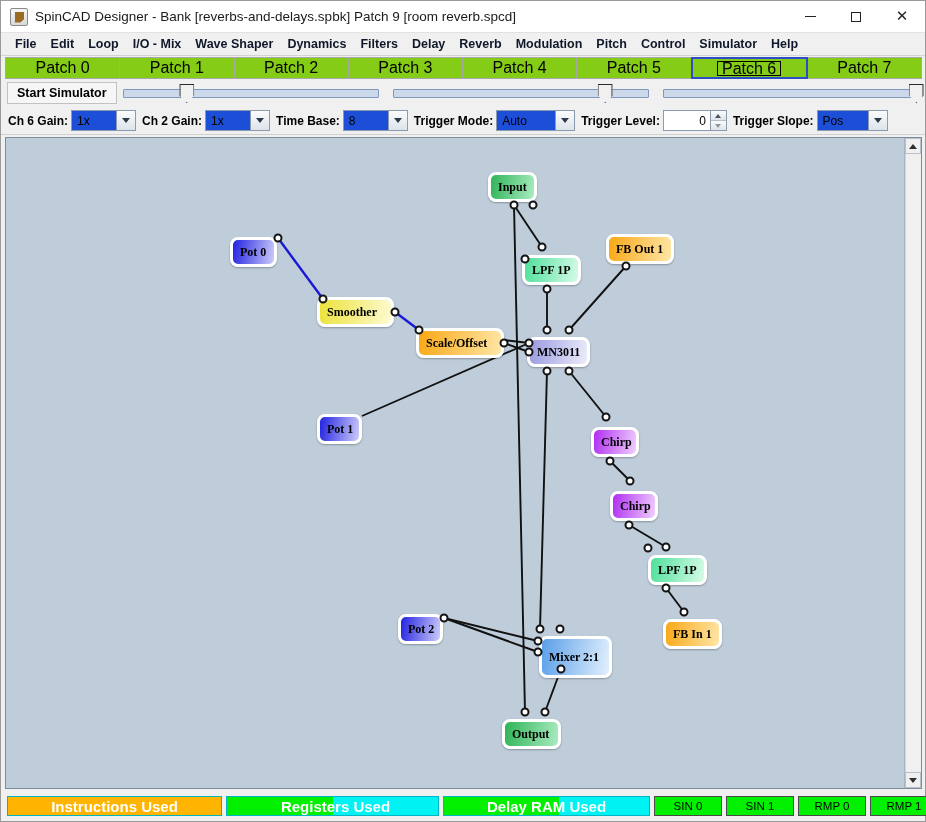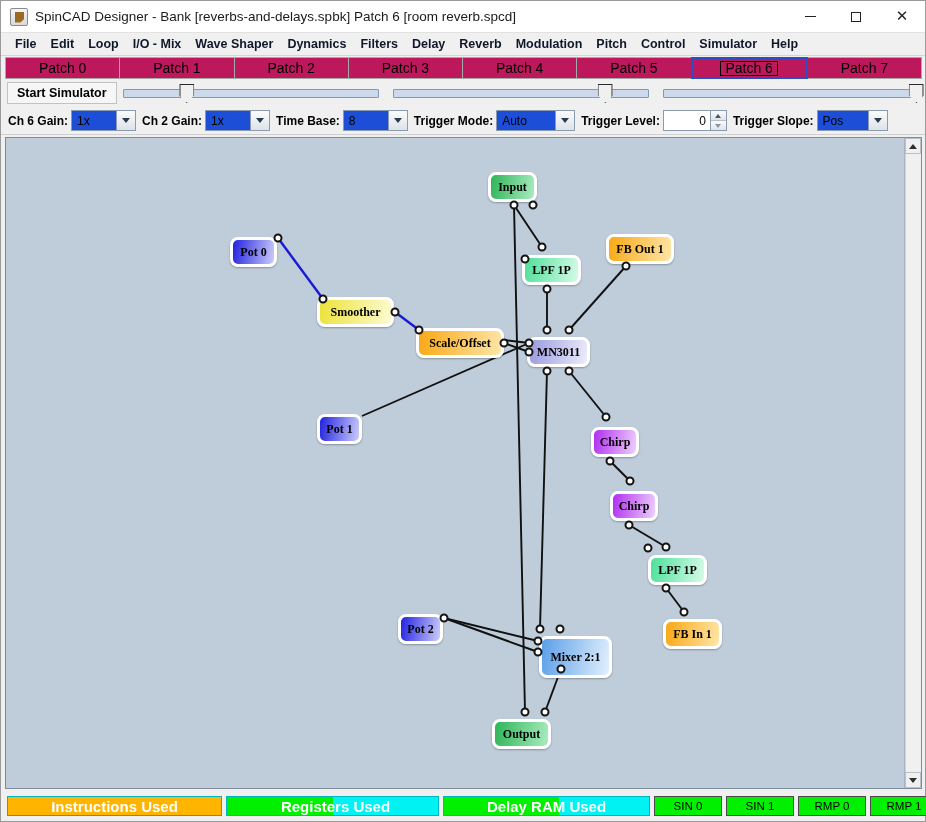--- a/index.html
+++ b/index.html
@@ -68,22 +68,22 @@
 
   
   #tabstrip {
     flex: 0 0 23px; height: 23px;
     display: flex; padding: 1px 4px 0 4px;
     background: #f0f0f0;
   }
   .tab {
     flex: 1 1 0; min-width: 0;
     display: flex; align-items: center; justify-content: center;
-    font-size: 14px; color: #000;
-    background: #be185d;
+    font-size: 16px; color: #000;
+    background: #84cc16;
     border: 1px solid #a8a8a8;
     margin-right: -1px;
     position: relative;
   }
   .tab.selected {
     border: 2px solid #2b4ec7;
     z-index: 3;
   }
   .tab.selected .tab-label {
     border: 1px solid #000;
@@ -202,21 +202,21 @@
     flex: 1 1 auto;
     background: #bfcddb;
     overflow: hidden;
   }
   #wires { position: absolute; inset: 0; width: 100%; height: 100%; }
   .node {
     position: absolute;
     border-radius: 8px;
     border: 3px solid #ffffff;
     box-shadow: 0 1px 2px rgba(0,0,0,0.30);
-    display: flex; align-items: center; justify-content: center;
+    display: flex; align-items: center; 
     font-size: 12px; font-weight: bold; color: #000;
     font-family: "Liberation Serif", serif;
     white-space: nowrap;
     padding: 7px 7px;
     z-index: 2;
   }
   .port {
     position: absolute;
     width: 9px; height: 9px;
     border-radius: 50%;
@@ -282,21 +282,21 @@
     font-size: 11.5px; color: #000; text-align: center;
   }
 </style>
 </head>
 <body>
 
 <div id="app">
 
   <div id="titlebar">
     <div id="title-icon"></div>
-    <div id="title-text">SpinCAD Designer - Bank [reverbs-and-delays.spbk] Patch 6 [room reverb.spcd]</div>
+    <div id="title-text">SpinCAD Designer - Bank [reverbs-and-delays.spbk] Patch 9 [room reverb.spcd]</div>
     <div id="win-buttons">
       <div class="win-btn">
         <span class="glyph-min"></span>
       </div>
       <div class="win-btn">
         <span class="glyph-max"></span>
       </div>
       <div class="win-btn close">
         <span class="glyph-close">✕</span>
       </div>
@@ -456,21 +456,21 @@
         </div>
         <div class="node" style="left: 392px; top: 476px; width: 45px; height: 30px; background: linear-gradient(100deg, rgb(34, 34, 224), rgb(204, 204, 251));">
           <span>Pot 2</span>
         </div>
         <div class="node" style="left: 657px; top: 481px; width: 59px; height: 30px; background: linear-gradient(100deg, rgb(249, 168, 21), rgb(255, 230, 168));">
           <span>FB In 1</span>
         </div>
         <div class="node" style="left: 533px; top: 498px; width: 73px; height: 42px; background: linear-gradient(100deg, rgb(91, 159, 232), rgb(226, 240, 253));">
           <span>Mixer 2:1</span>
         </div>
-        <div class="node" style="left: 486px; top: 581px; width: 59px; height: 30px; background: linear-gradient(100deg, rgb(47, 180, 87), rgb(169, 236, 192));">
+        <div class="node" style="left: 496px; top: 581px; width: 59px; height: 30px; background: linear-gradient(100deg, rgb(47, 180, 87), rgb(169, 236, 192));">
           <span>Output</span>
         </div>
         <div class="port" style="left: 508px; top: 67px;"></div>
         <div class="port" style="left: 527px; top: 67px;"></div>
         <div class="port" style="left: 272px; top: 100px;"></div>
         <div class="port" style="left: 317px; top: 161px;"></div>
         <div class="port" style="left: 389px; top: 174px;"></div>
         <div class="port" style="left: 413px; top: 192px;"></div>
         <div class="port" style="left: 536px; top: 109px;"></div>
         <div class="port" style="left: 519px; top: 121px;"></div>

